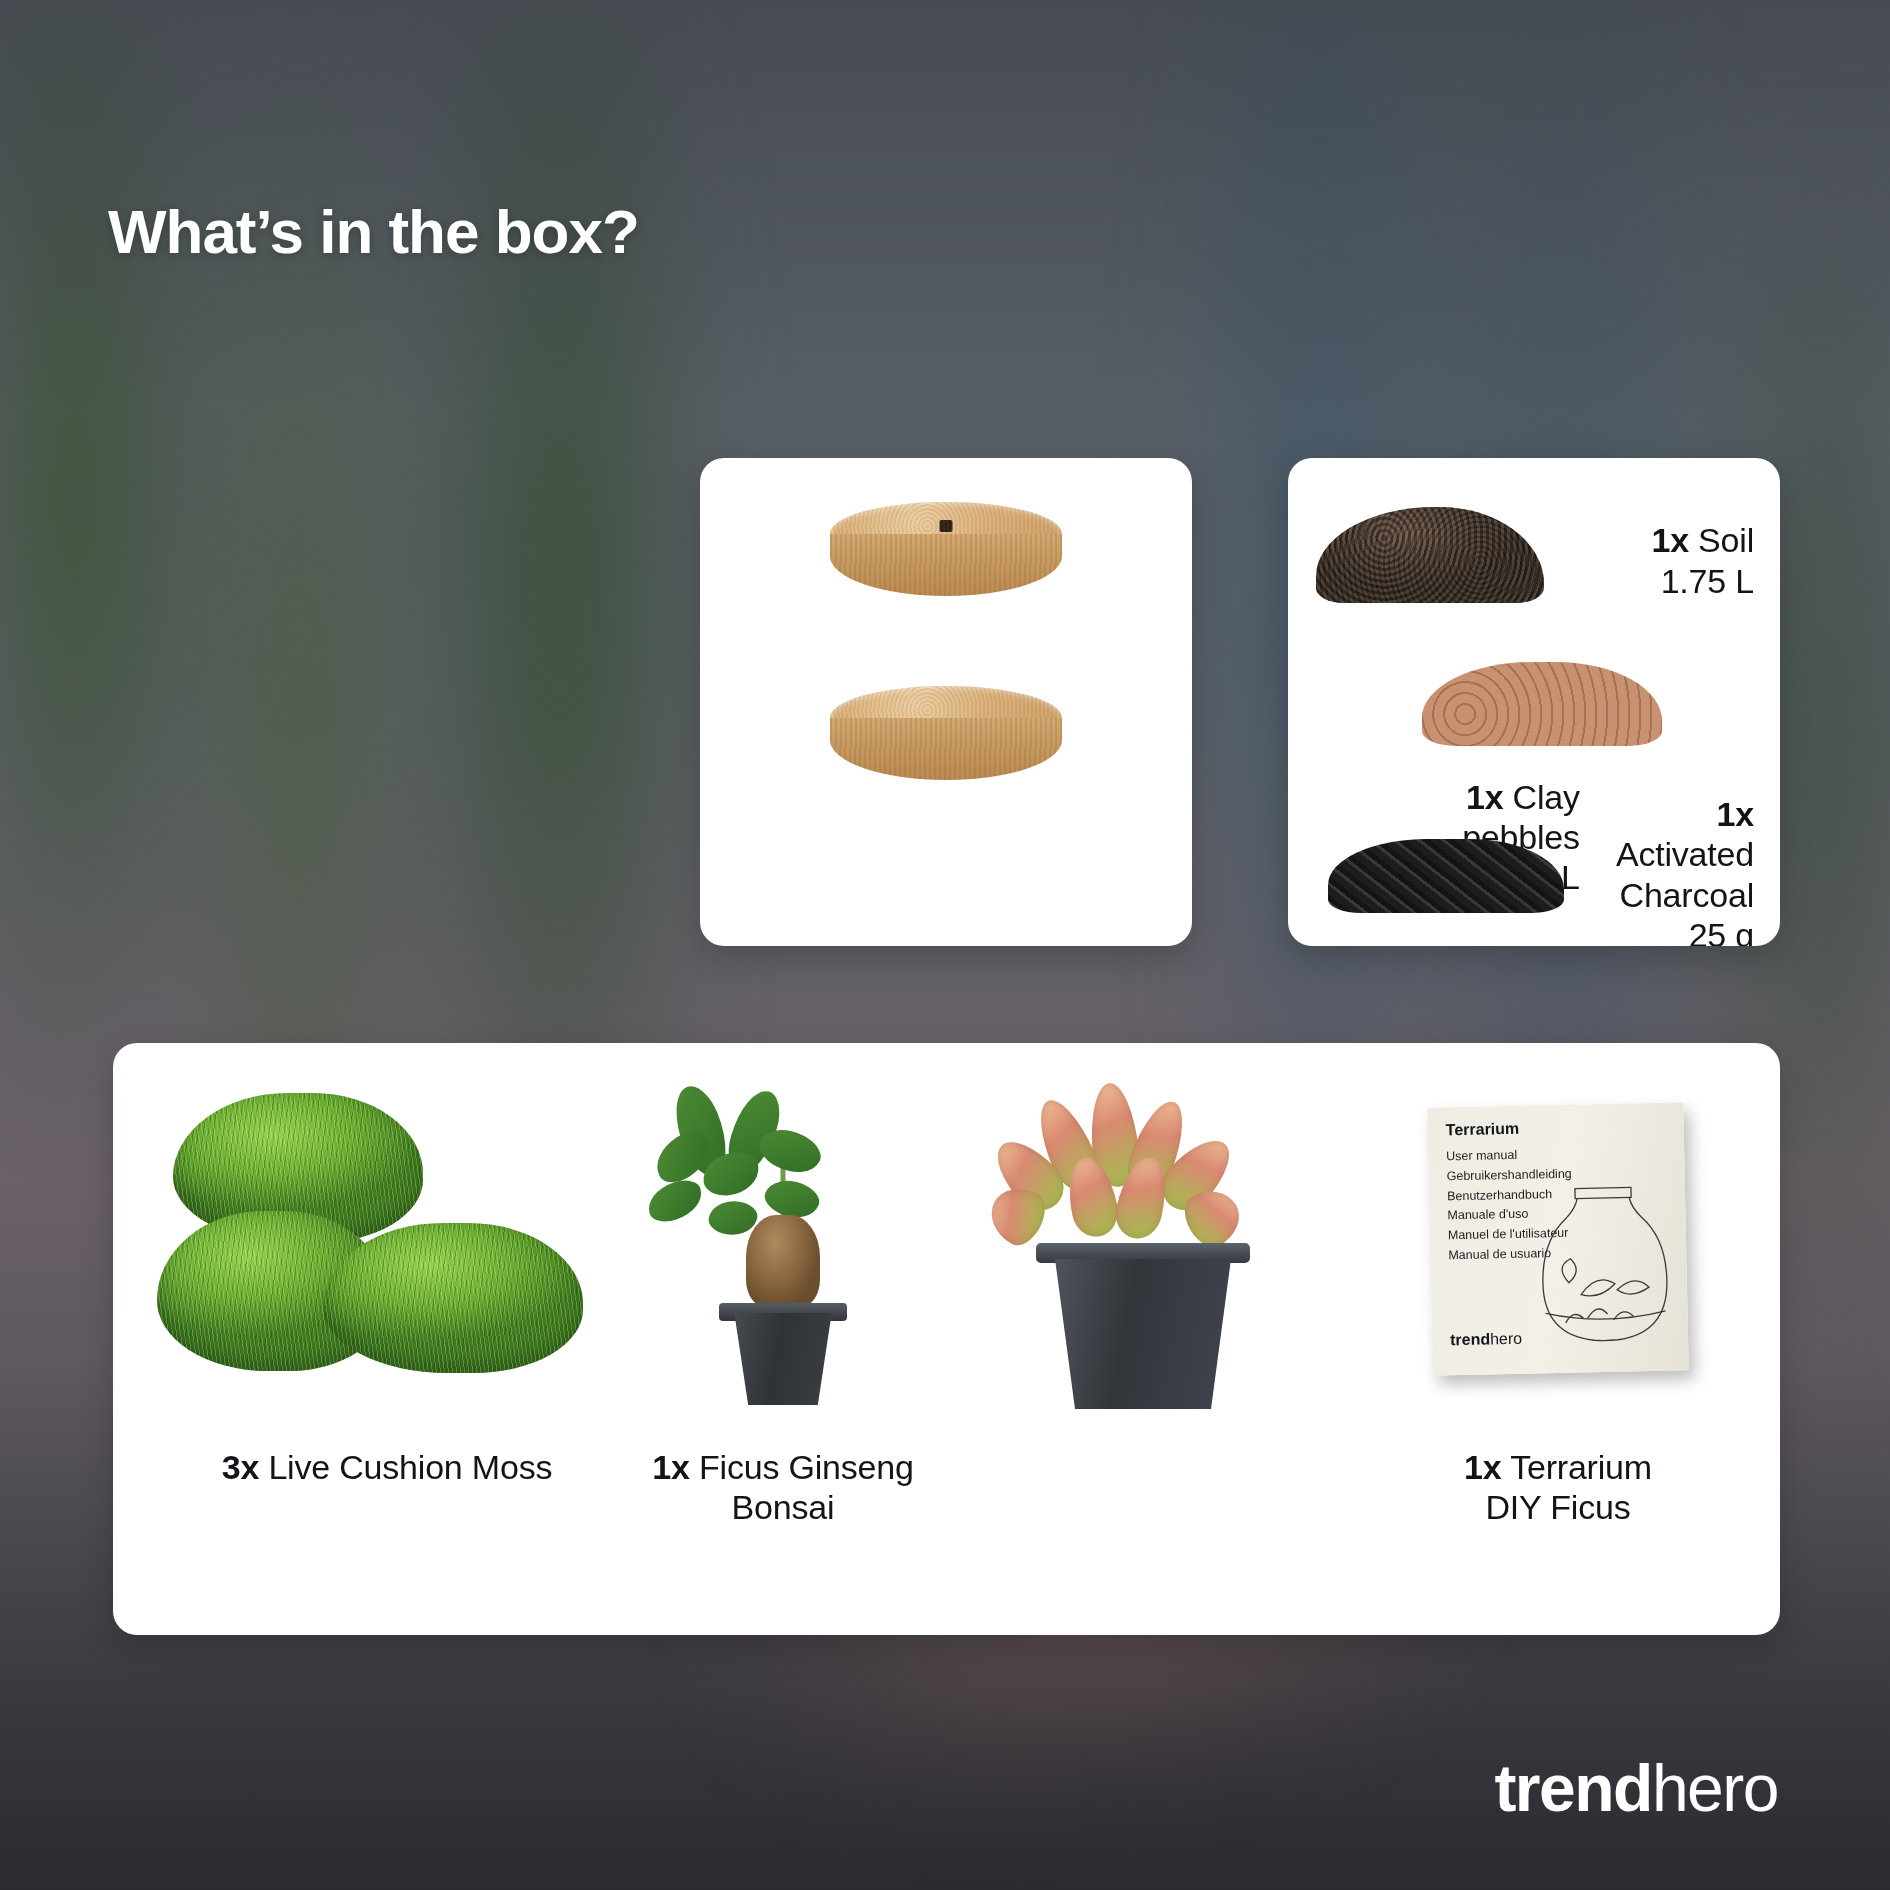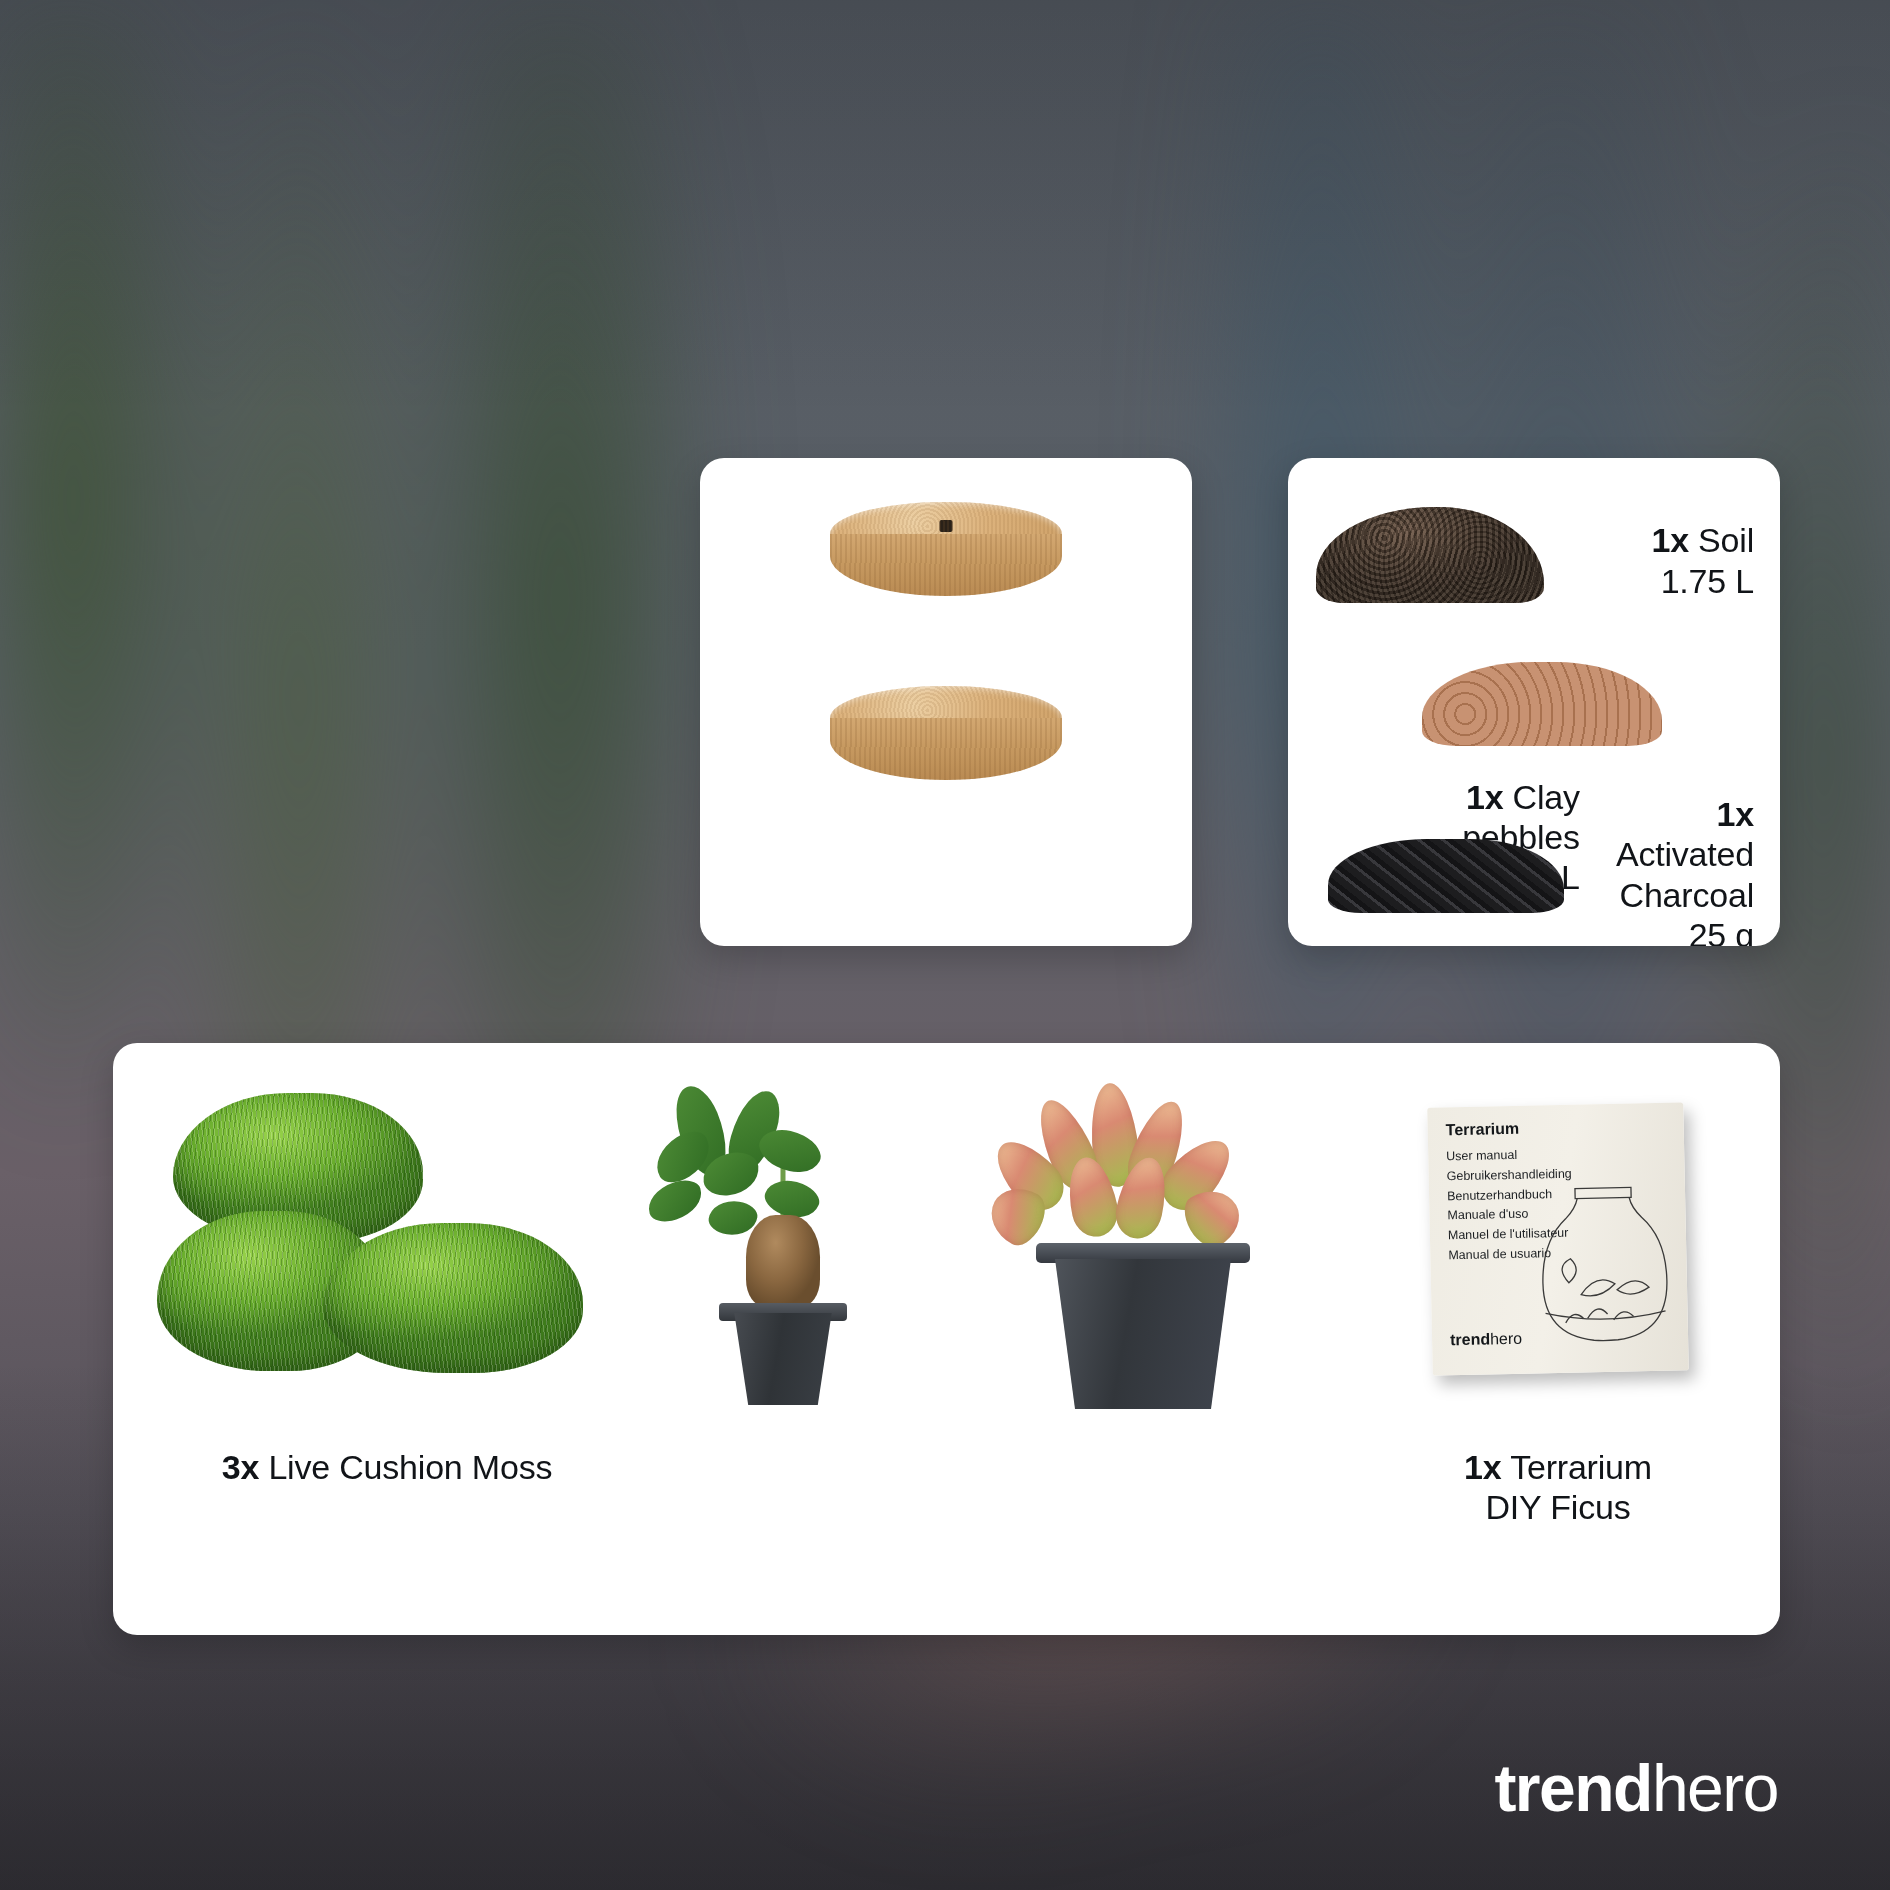--- a/index.html
+++ b/index.html
@@ -275,20 +275,21 @@
 </style>
 </head>
 <body>
 
 <div id="stage">
 
   <div class="bg-layer bg-base"></div>
   <div class="bg-layer bg-blobs"></div>
   <div class="bg-layer bg-vign"></div>
 
+  <div class="title">What’s in the box?</div>
 
 
   <div class="card" id="card-cork">
     <div class="cork-disc" id="cork-led">
       <div class="cork-top">
         <div class="led-hole"></div>
       </div>
       <div class="cork-side"></div>
     </div>
 
@@ -355,20 +356,24 @@
         <div class="f-leaf" style="left:150px;top:6px;width:42px;height:86px;transform:rotate(16deg);"></div>
         <div class="f-leaf" style="left:70px;top:54px;width:60px;height:40px;transform:rotate(-32deg);"></div>
         <div class="f-leaf" style="left:176px;top:48px;width:62px;height:40px;transform:rotate(28deg);"></div>
         <div class="f-leaf" style="left:120px;top:70px;width:56px;height:42px;transform:rotate(-6deg);"></div>
         <div class="f-leaf" style="left:64px;top:100px;width:56px;height:36px;transform:rotate(-18deg);"></div>
         <div class="f-leaf" style="left:182px;top:98px;width:54px;height:36px;transform:rotate(22deg);"></div>
         <div class="f-leaf" style="left:126px;top:118px;width:48px;height:34px;transform:rotate(8deg);"></div>
         <div class="f-trunk"></div>
         <div class="f-potrim"></div>
         <div class="f-pot"></div>
+      </div>
+      <div class="plant-cap cap">
+        <b>1x</b><span> Ficus Ginseng</span><br>
+        <span>Bonsai</span>
       </div>
     </div>
 
     <div class="plant-col" id="col-fitt">
       <div class="plant-art">
         <div class="ft-leaf" style="left:168px;top:0px;width:46px;height:104px;transform:rotate(-6deg);"></div>
         <div class="ft-leaf" style="left:122px;top:14px;width:44px;height:96px;transform:rotate(-24deg);"></div>
         <div class="ft-leaf" style="left:212px;top:16px;width:44px;height:96px;transform:rotate(20deg);"></div>
         <div class="ft-leaf" style="left:82px;top:52px;width:48px;height:80px;transform:rotate(-44deg);"></div>
         <div class="ft-leaf" style="left:250px;top:50px;width:48px;height:82px;transform:rotate(42deg);"></div>

